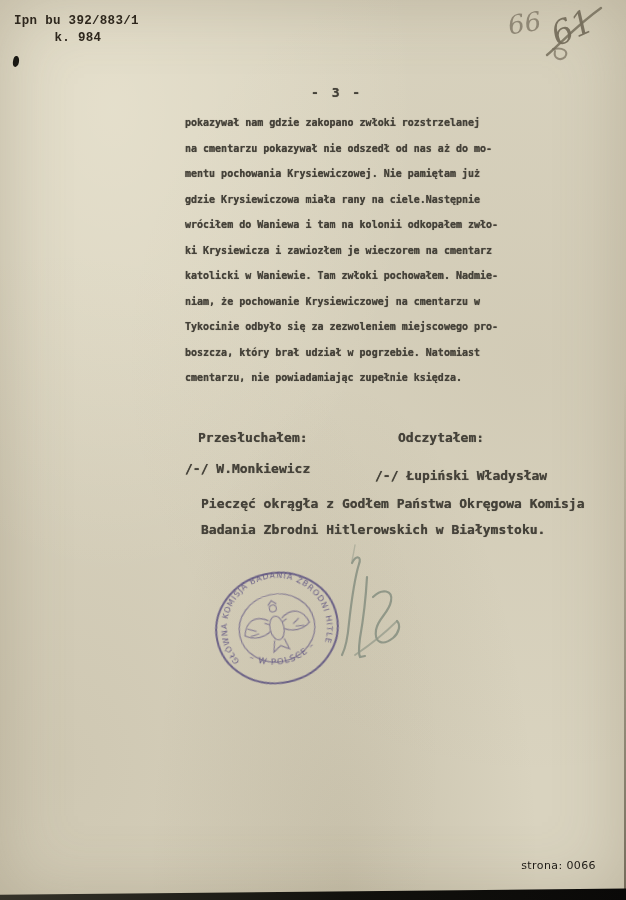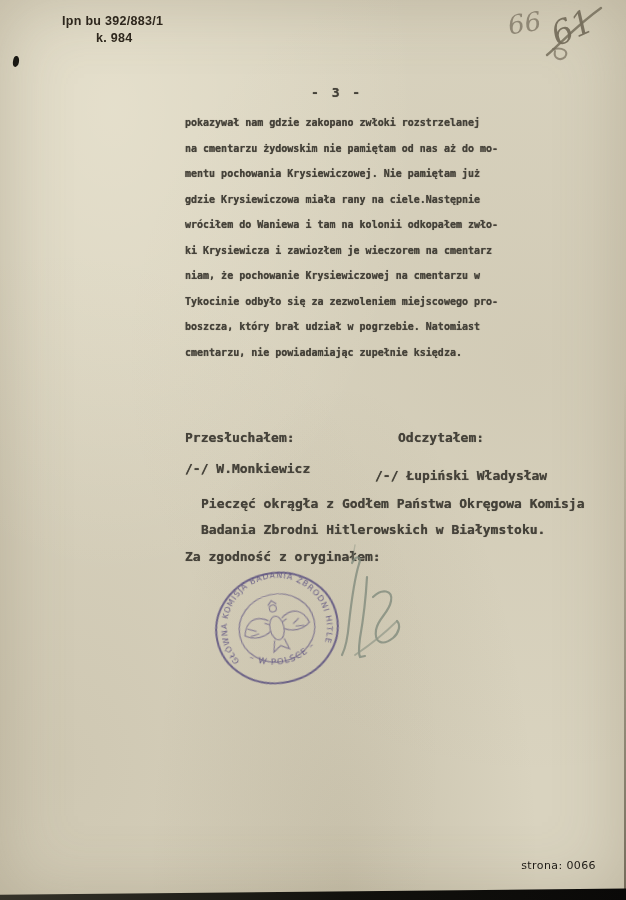--- a/index.html
+++ b/index.html
@@ -13,23 +13,23 @@
       radial-gradient(ellipse at 85% 40%, rgba(125,110,78,0.08), transparent 55%),
       radial-gradient(ellipse at 10% 85%, rgba(118,102,70,0.10), transparent 48%),
       radial-gradient(ellipse at 55% 98%, rgba(105,92,62,0.14), transparent 40%),
       #d9d3bf;
     box-shadow: inset 0 0 70px rgba(118,106,78,0.30);
     font-family:"DejaVu Sans Mono", monospace;
   }
   
   .archive-ref{
     position:absolute;left:14px;top:13px;
-    font-family:Liberation Sans, sans-serif;
+    font-family:Liberation Mono, monospace;
     font-size:12.5px;font-weight:bold;color:#2e271d;
-    line-height:17px;letter-spacing:0.3px;margin-left:48px;
+    line-height:17px;letter-spacing:0.3px;
   }
   .archive-ref .folio{margin-left:3px;text-align:center;}
   .footer-page{
     position:absolute;right:30px;top:859px;
     font-family:"DejaVu Sans",sans-serif;
     font-size:11px;color:#1e1b16;letter-spacing:0.4px;
   }
   
   .ink-blot{
     position:absolute;left:13px;top:56px;width:6px;height:11px;
@@ -49,21 +49,21 @@
   .page-num{
     position:absolute;left:311px;top:85px;
     font-size:13px;letter-spacing:2.5px;
   }
   .paragraph{
     position:absolute;left:185px;top:117px;width:420px;
     font-size:10px;
   }
   .paragraph .line{height:25.5px;white-space:pre;}
   .cols-label,.cols-sig{position:absolute;font-size:13px;white-space:pre;}
-  .pos-przesluchalem{left:185px;top:430px;}
+  .pos-przesluchalem{left:198px;top:430px;}
   .pos-odczytalem{left:398px;top:430px;text-align:center;}
   .pos-monkiewicz{left:185px;top:461px;}
   .pos-lupinski{left:375px;top:461px;margin-top:7px;}
   .seal-note{
     position:absolute;left:185px;top:496px;width:420px;
     font-size:13px;
     margin-left:16px;
   }
   .seal-note .line{height:25.5px;white-space:pre;}
   .certify{
@@ -106,42 +106,42 @@
   <span class="hw hw-crossed">61</span>
   <svg class="hw-slash" width="64" height="58" viewBox="0 0 64 58">
     <path d="M4,50 C16,40 34,20 58,3" fill="none" stroke="#766e5c" stroke-width="2.4" stroke-linecap="round" opacity="0.85"></path>
     <path d="M10,44 C20,42 26,46 22,52 C18,56 10,54 12,46" fill="none" stroke="#766e5c" stroke-width="2" stroke-linecap="round" opacity="0.7"></path>
   </svg>
 
   <div class="page-num tw">- 3 -</div>
 
   <div class="paragraph tw">
     <div class="line">pokazywał nam gdzie zakopano zwłoki rozstrzelanej</div>
-    <div class="line">na cmentarzu żydowskim nie pamiętam od nas aż do mo-</div>
+    <div class="line">na cmentarzu pokazywał nie odszedł od nas aż do mo-</div>
     <div class="line">mentu pochowania Krysiewiczowej. Nie pamiętam już</div>
     <div class="line">gdzie Krysiewiczowa miała rany na ciele.Następnie</div>
     <div class="line">wróciłem do Waniewa i tam na kolonii odkopałem zwło-</div>
     <div class="line">ki Krysiewicza i zawiozłem je wieczorem na cmentarz</div>
+    <div class="line">katolicki w Waniewie. Tam zwłoki pochowałem. Nadmie-</div>
     <div class="line">niam, że pochowanie Krysiewiczowej na cmentarzu w</div>
     <div class="line">Tykocinie odbyło się za zezwoleniem miejscowego pro-</div>
     <div class="line">boszcza, który brał udział w pogrzebie. Natomiast</div>
     <div class="line">cmentarzu, nie powiadamiając zupełnie księdza.</div>
   </div>
 
   <div class="cols-label tw pos-przesluchalem">Przesłuchałem:</div>
   <div class="cols-label tw pos-odczytalem">Odczytałem:</div>
   <div class="cols-sig tw pos-monkiewicz">/-/ W.Monkiewicz</div>
   <div class="cols-sig tw pos-lupinski">/-/ Łupiński Władysław</div>
 
   <div class="seal-note tw">
     <div class="line">Pieczęć okrągła z Godłem Państwa Okręgowa Komisja</div>
     <div class="line">Badania Zbrodni Hitlerowskich w Białymstoku.</div>
   </div>
 
-  <div class="certify tw">Za zgodność z oryginałem:</div>
 
   <svg class="stamp" width="154" height="154" viewBox="0 0 154 154">
     <defs>
       <path id="arcTop" d="M 33.7,102 A 50,50 0 1 1 120.3,102" fill="none"></path>
       <path id="arcBot" d="M 40,99 A 55,55 0 0 0 114,99" fill="none"></path>
     </defs>
     <g stroke="#52477c" fill="none" opacity="0.9">
       <ellipse cx="77" cy="77" rx="61" ry="55" stroke-width="2"></ellipse>
       <ellipse cx="77" cy="77" rx="38" ry="34" stroke-width="1.2" opacity="0.75"></ellipse>
     </g>

